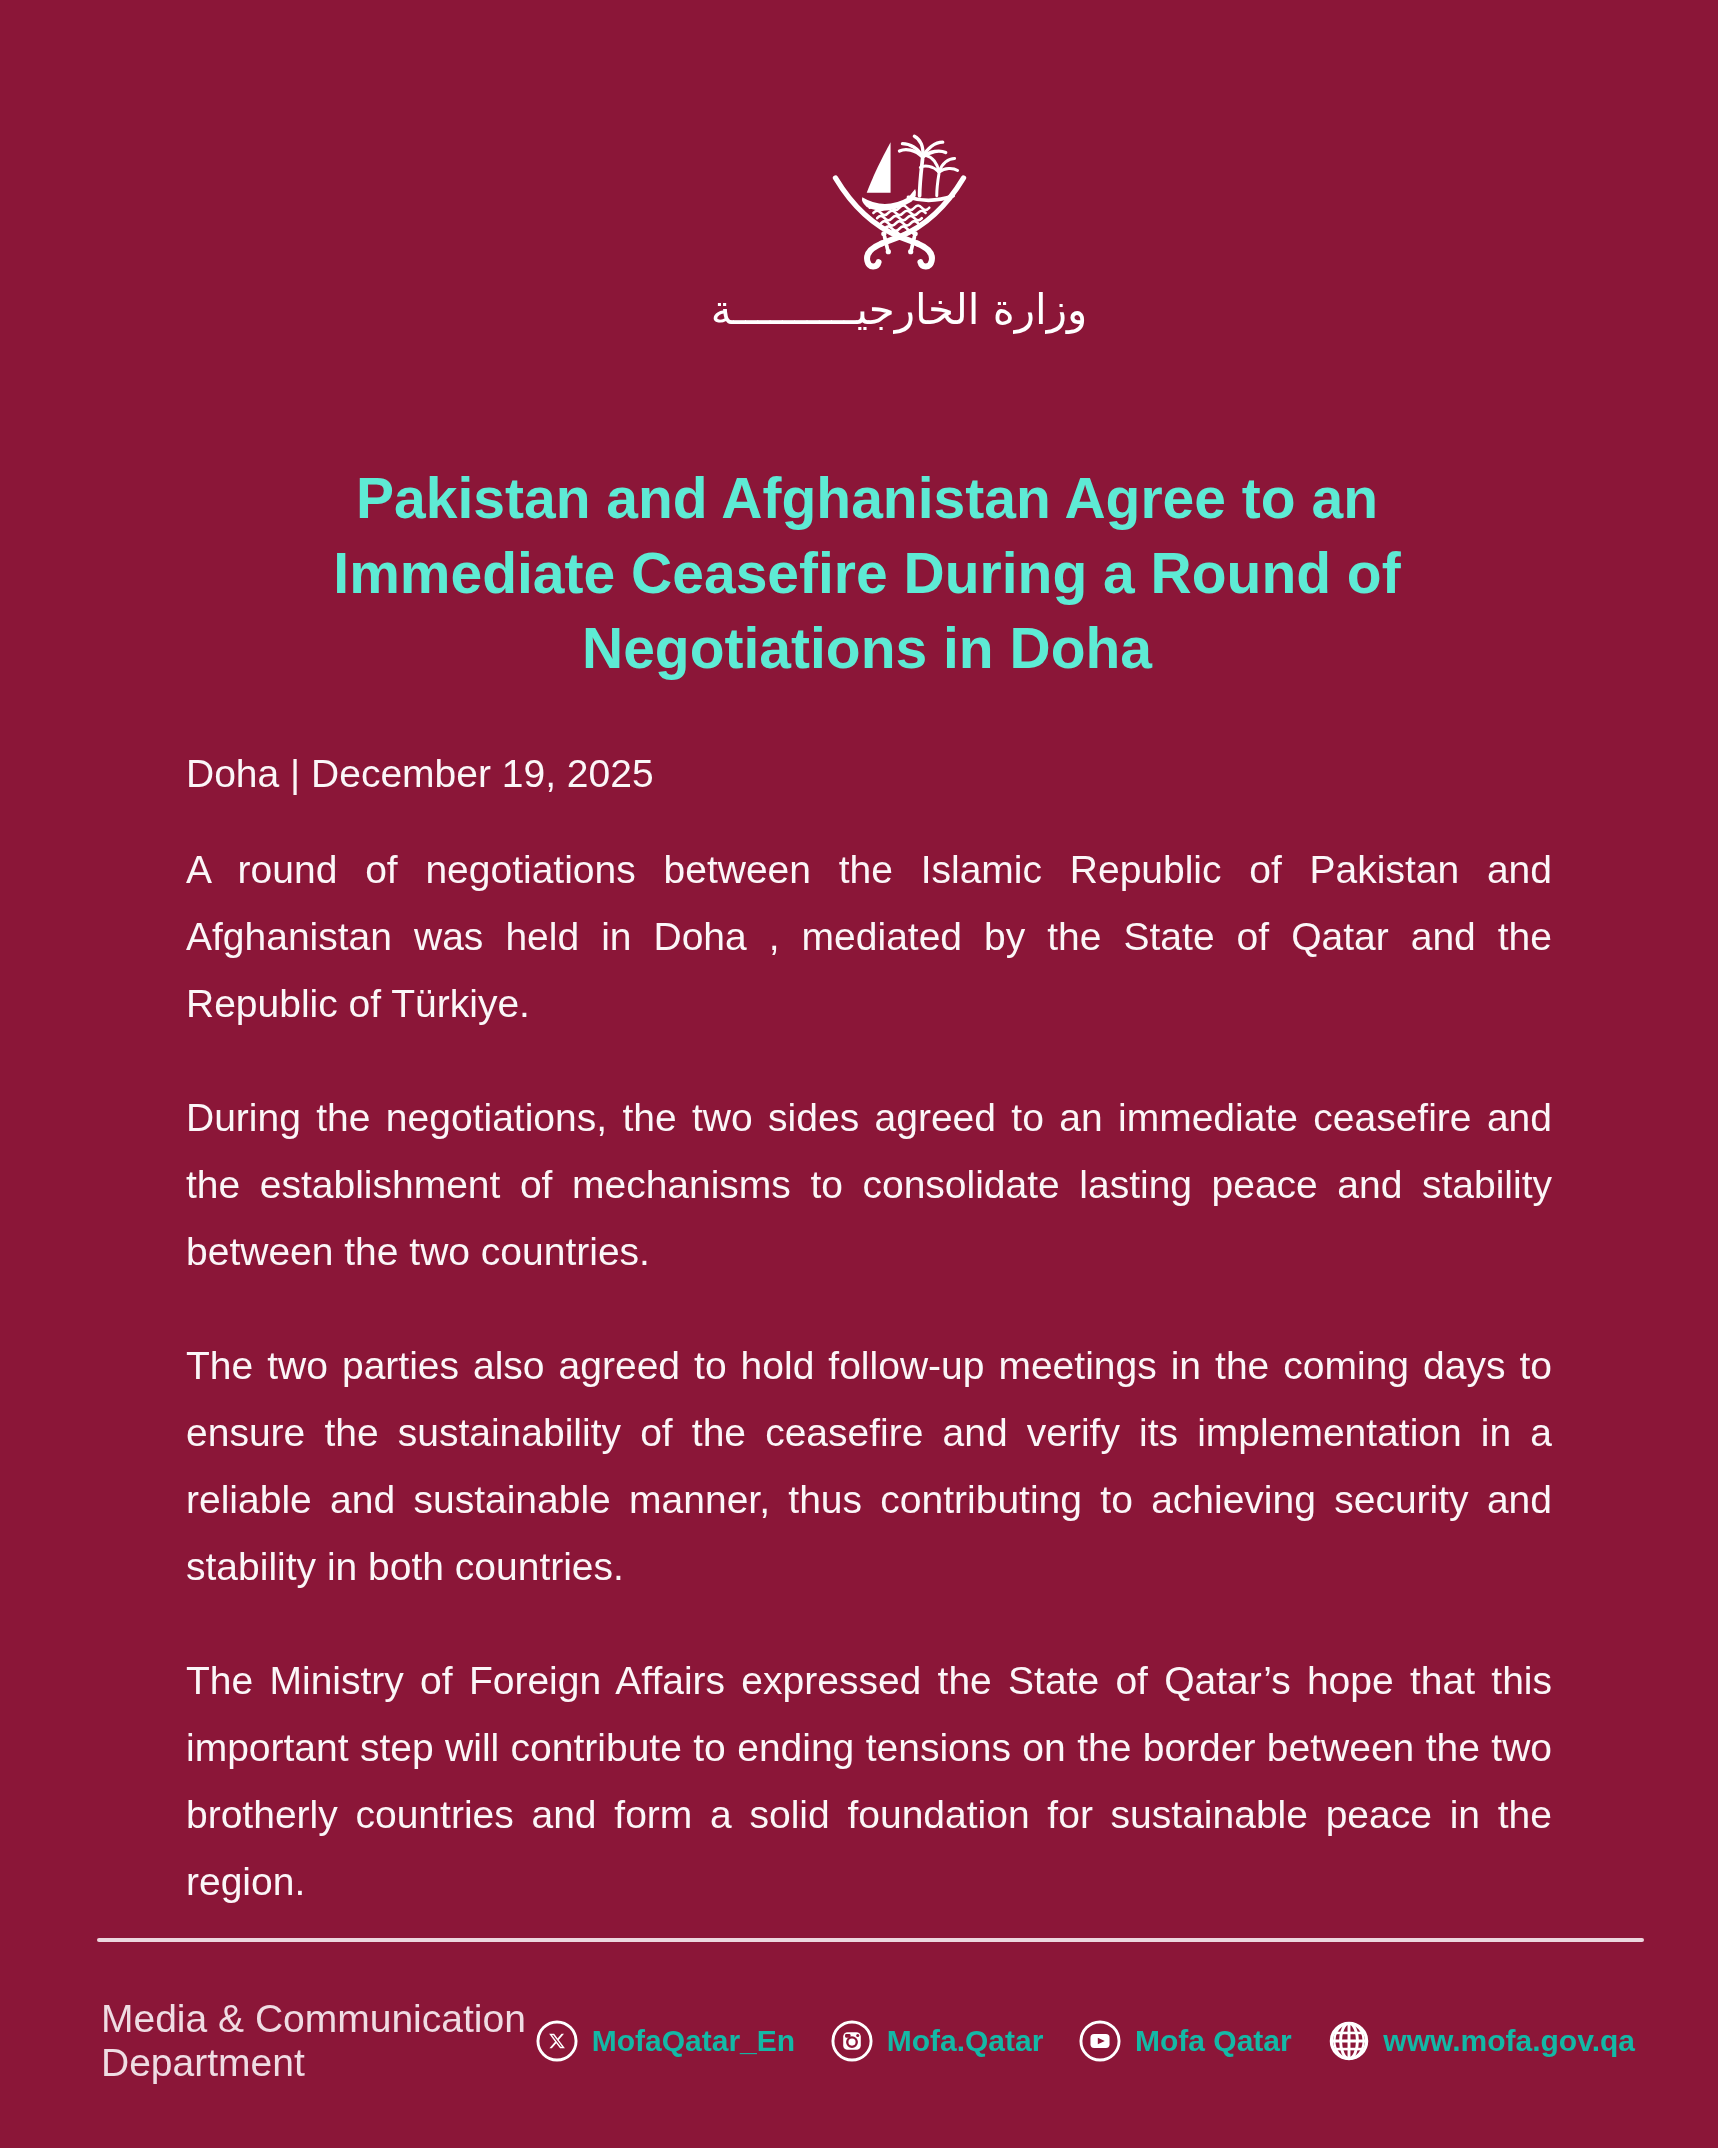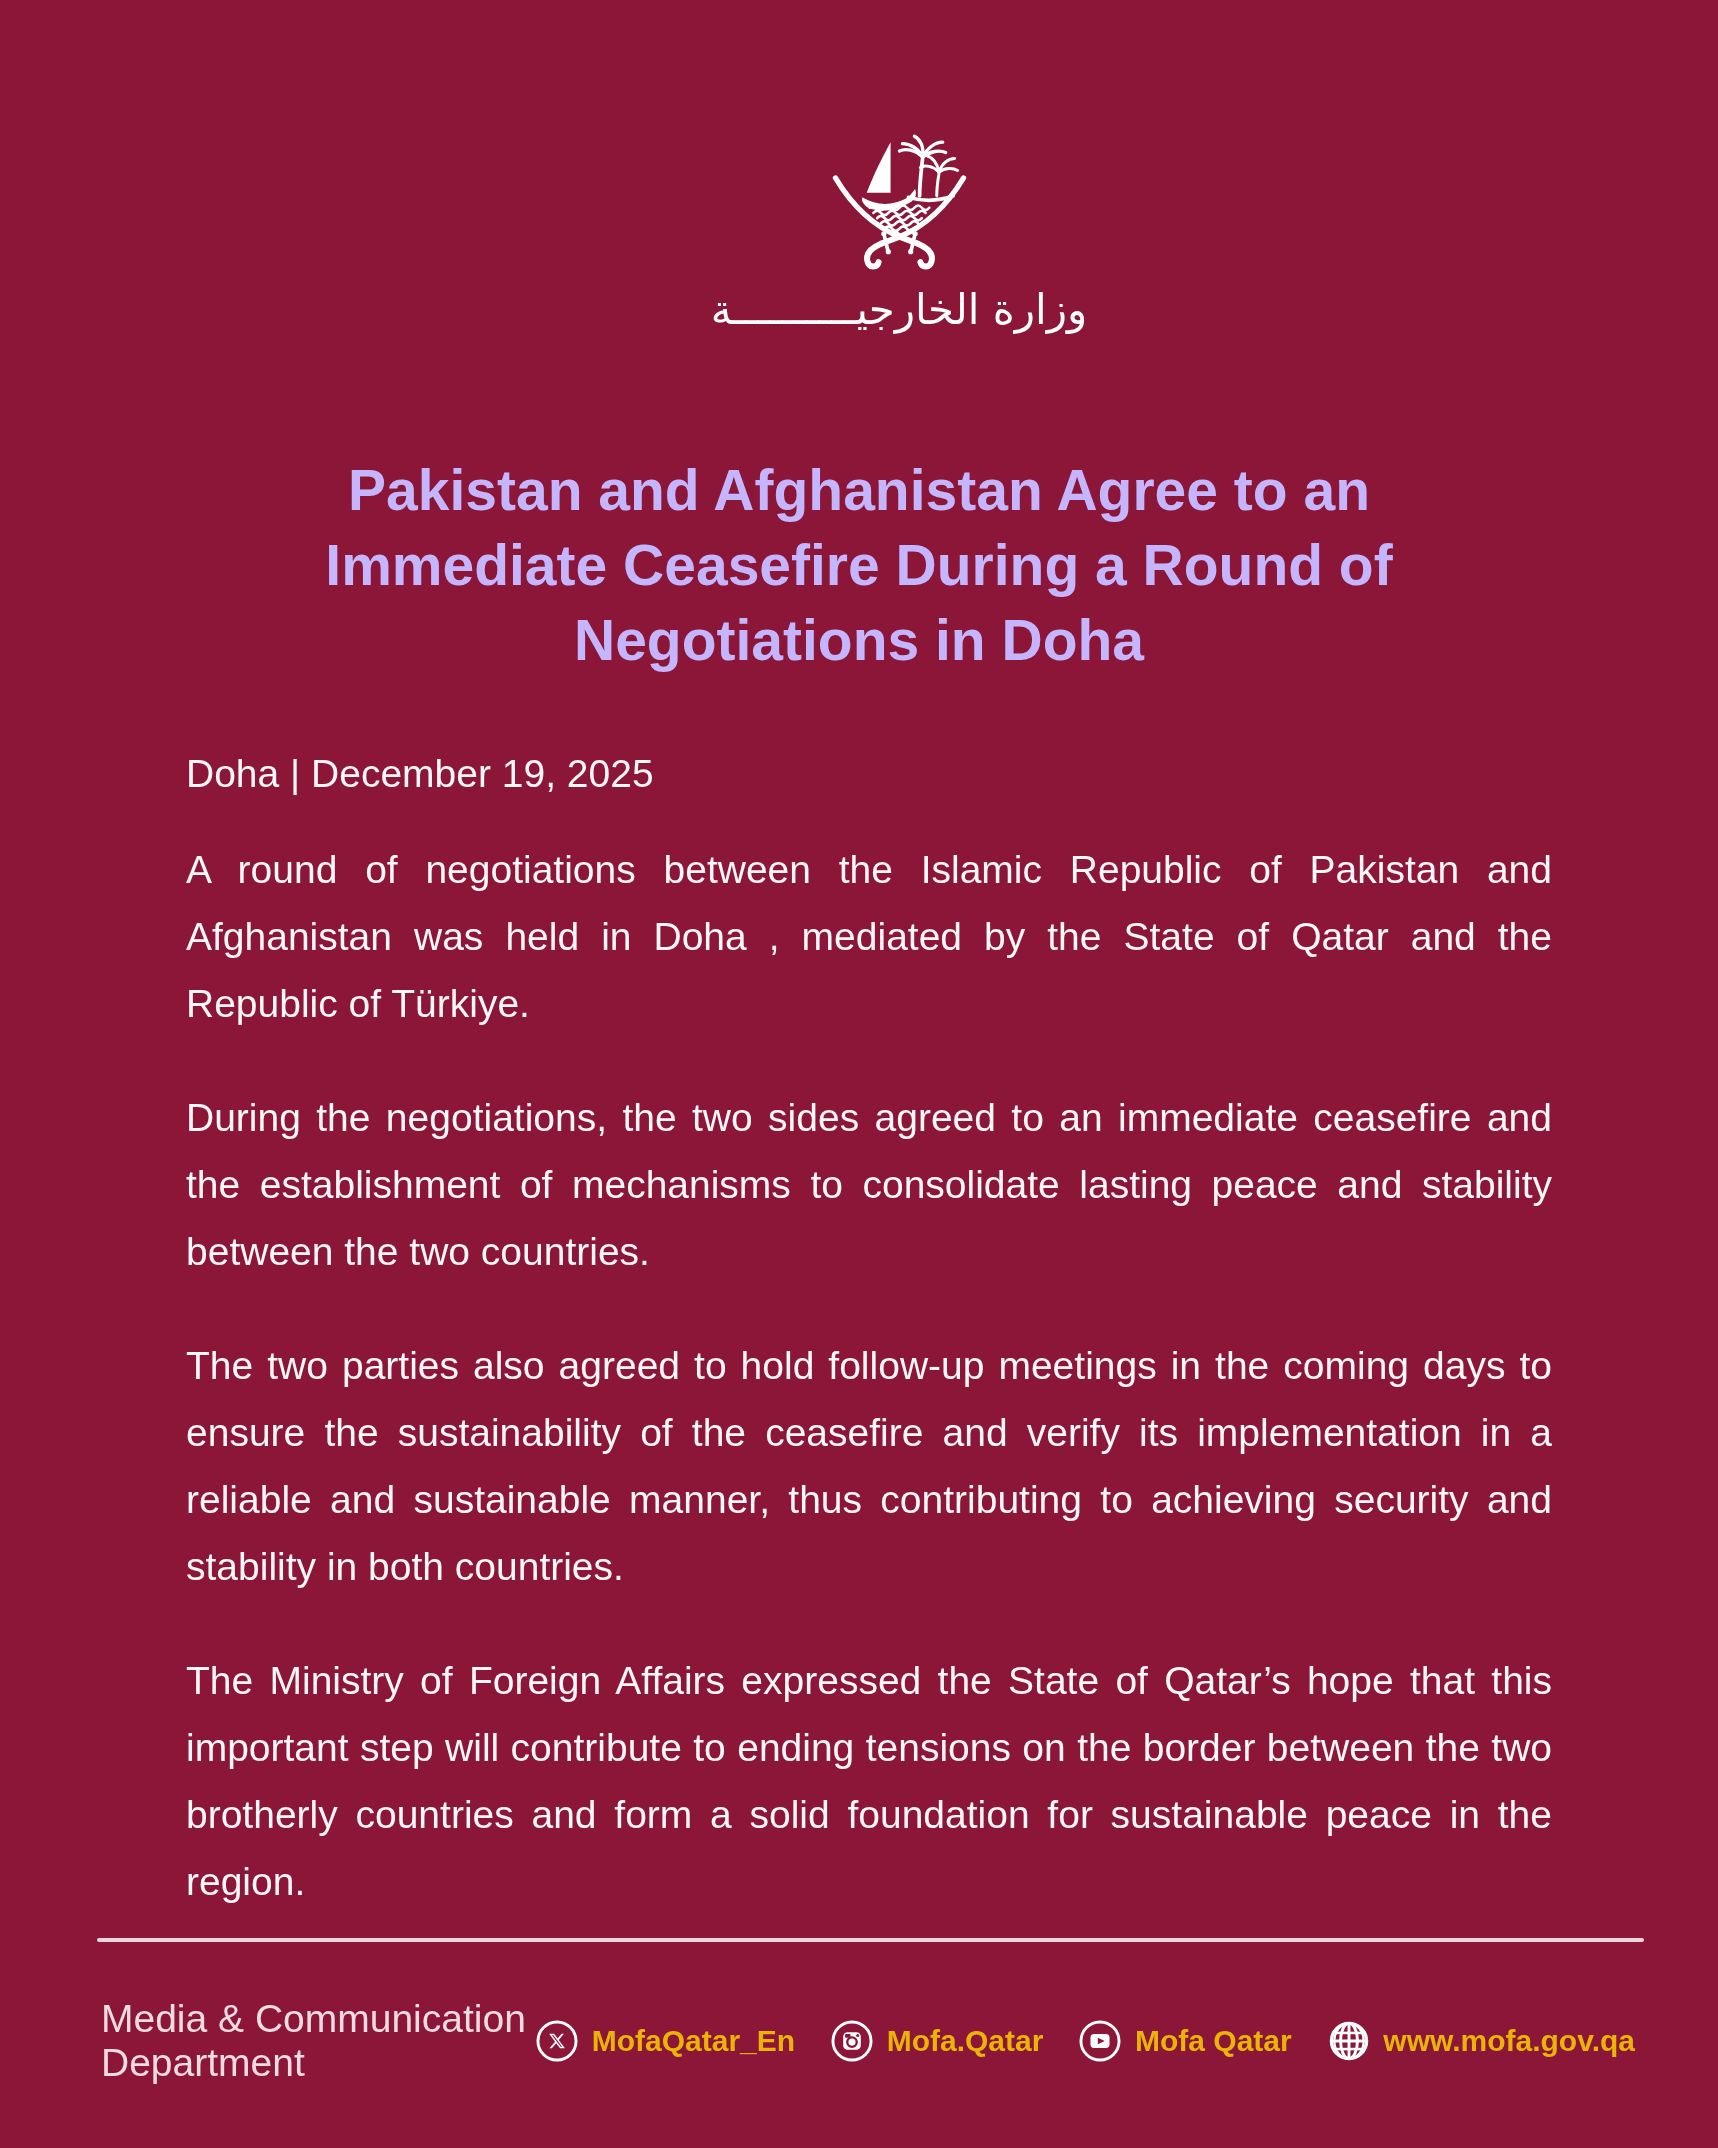--- a/index.html
+++ b/index.html
@@ -26,24 +26,24 @@
   }
   .state-line{
     margin-top:10px;
     font-size:22.7px;font-weight:bold;letter-spacing:0.4px;
   }
   .state-line .ar{font-family:"DejaVu Sans",sans-serif;}
   .state-line .sep{font-size:16px;vertical-align:2.5px;margin:0 8.4px;}
   
   .title{
     position:absolute;top:453px;left:50%;transform:translateX(-50%);
-    width:1225px;margin:0;
+    width:1225px;margin:8px;
     text-align:center;
     font-size:57px;font-weight:bold;line-height:75px;
-    color:#c4b5fd;
+    color:#5eead4;
   }
   
   .content{
     position:absolute;top:740px;left:186px;width:1366px;
     font-size:39px;line-height:67px;color:#FBF6F8;
   }
   .dateline{margin:0 0 28.5px 0;}
   .content p{
     margin:0 0 47px 0;
     text-align:justify;
@@ -54,21 +54,21 @@
     background:#ECD7DE;border-radius:2.5px;
   }
   .footer{
     position:absolute;top:2014px;left:101px;width:1534px;height:54px;
     display:flex;justify-content:space-between;align-items:center;
   }
   .dept{font-size:39px;color:#EFDCE3;}
   .social{display:flex;align-items:center;gap:35px;}
   .social-item{display:flex;align-items:center;gap:12.6px;}
   .social-item svg{width:44px;height:44px;display:block;}
-  .social-label{font-size:30px;font-weight:bold;color:#eab308;white-space:nowrap;}
+  .social-label{font-size:30px;font-weight:bold;color:#14b8a6;white-space:nowrap;}
 </style>
 </head>
 <body>
 
 <div class="page">
 
   <div class="header">
     <svg class="emblem" viewBox="0 0 200 190" aria-hidden="true">
       <g fill="none" stroke="#ffffff" stroke-linecap="round">
 

